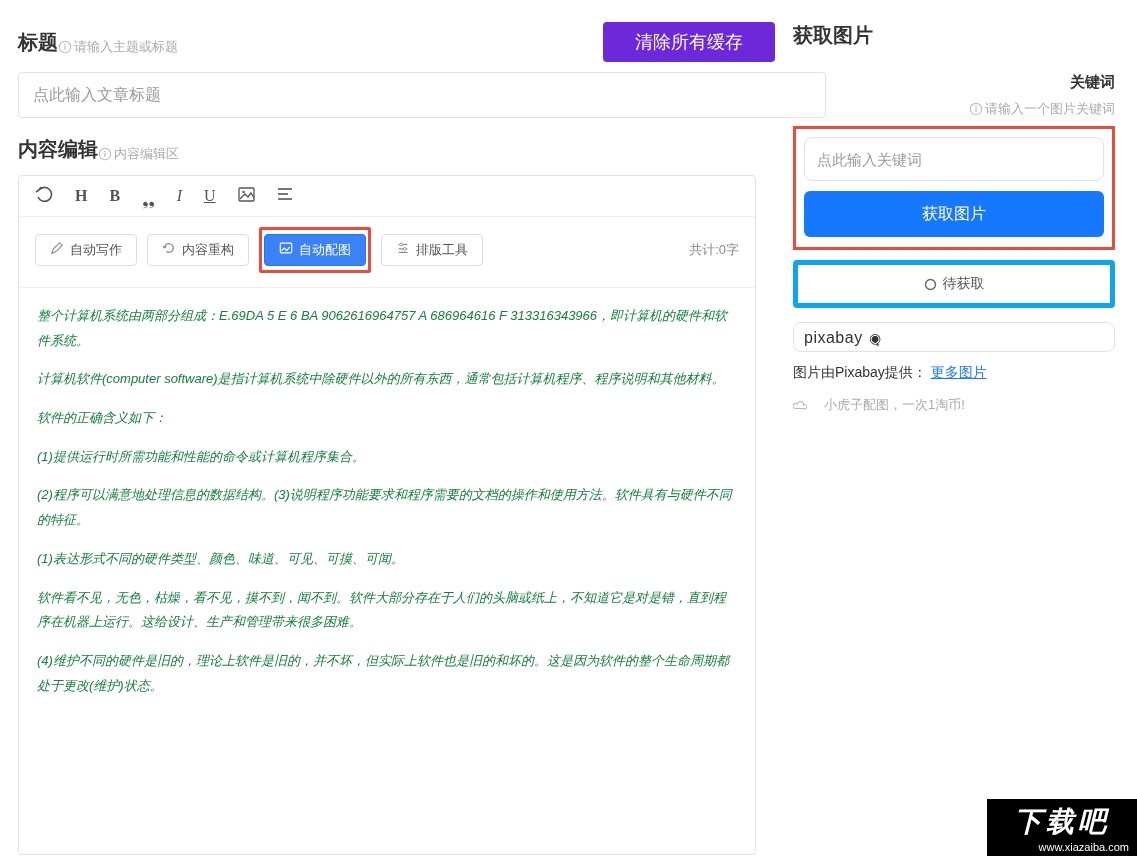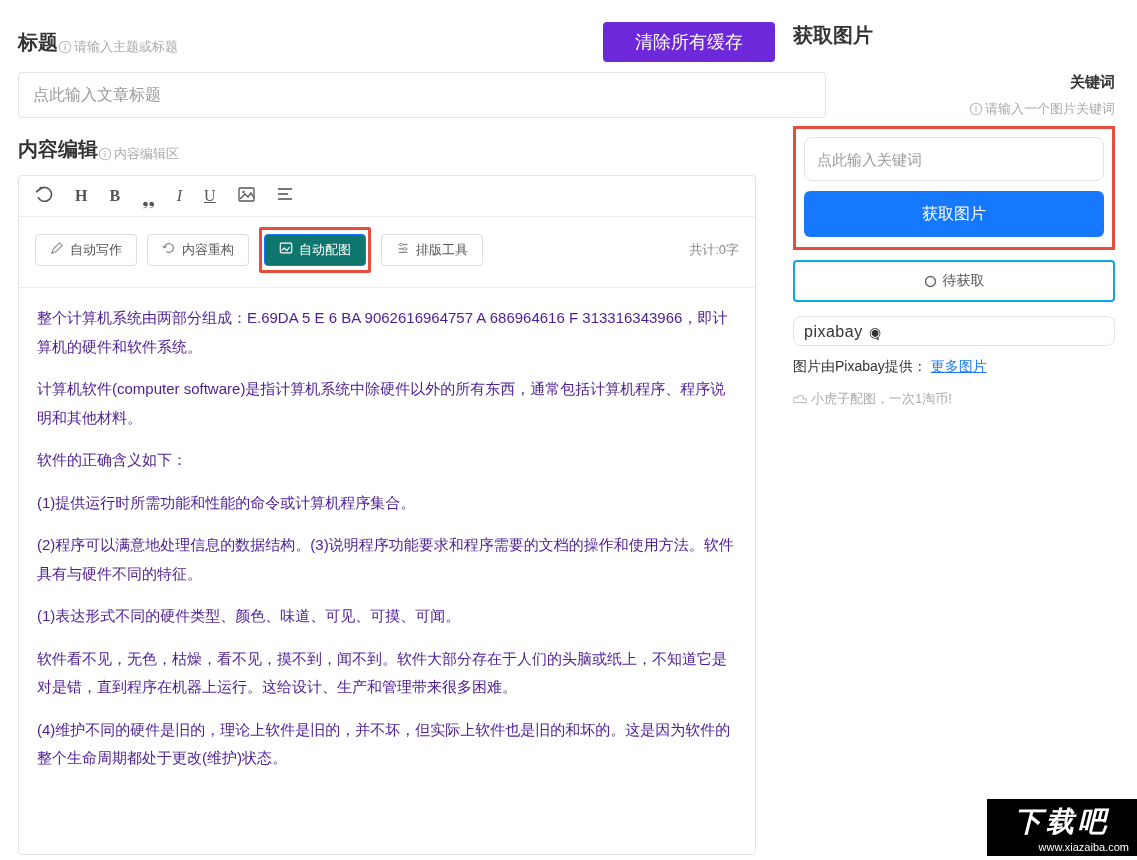--- a/index.html
+++ b/index.html
@@ -37,52 +37,52 @@
 .bicon { font-weight: bold; font-family: Arial; }
 .quoteicon { font-size: 22px; line-height: 8px; position: relative; top: 4px; }
 
 .toolbar2 { display: flex; align-items: center; justify-content: space-between; padding: 10px 16px 14px 16px; border-bottom: 1px solid #eee; }
 .tb2-left { display: flex; align-items: center; gap: 10px; }
 .pillbtn {
   display: inline-flex; gap: 6px;
   border: 1px solid #ddd; border-radius: 4px; padding: 6px 14px;
   font-size: 13px; color: #555; cursor: pointer; background: #fff;
 }
-.pillbtn.active { background: #0f766e; color: #fff; border-color: #1677ff; }
+.pillbtn.active { background: #3b82f6; color: #fff; border-color: #1677ff; }
 .hl-red { border: 3px solid #e74c3c; border-radius: 2px; padding: 4px 2px; }
 .count { font-size: 13px; color: #888; }
 
-.editor-content { padding: 16px 18px; font-size: 15px; line-height: 1.9; color: #4c1d95; overflow: hidden; }
+.editor-content { padding: 16px 18px; font-size: 13px; line-height: 1.9; color: #15803d; overflow: hidden; font-style: italic; }
 .editor-content p { margin-bottom: 14px; }
 
 .side-title { font-size: 20px; font-weight: 600; color: #333; margin-bottom: 24px; }
 .side-label { display: flex; align-items: flex-end; gap: 8px; margin-bottom: 8px; flex-direction: column; }
 .side-label .lbl { font-size: 15px; font-weight: 600; color: #333; }
 .side-hl { border: 3px solid #e74c3c; padding: 8px 8px 10px 8px; margin-bottom: 10px; }
 .kw-input {
   width: 100%; height: 44px; border: 1px solid #e3e3e3; border-radius: 8px;
   padding: 0 12px; font-size: 15px; outline: none; margin-bottom: 10px;
 }
 .kw-input::placeholder { color: #9a9a9a; }
 .big-btn { width: 100%; height: 46px; background: #1677ff; color: #fff; border: none; border-radius: 6px; font-size: 16px; cursor: pointer; }
 
 .pending-row {
-  border: 2px solid #0ea5e9; border-radius: 4px; padding: 10px;
+  border: 5px solid #0ea5e9; border-radius: 4px; padding: 10px;
   display: flex; align-items: center; justify-content: center; gap: 6px;
   font-size: 14px; color: #555; margin-bottom: 14px;
 }
 .pixabay-logo {
   display: inline-block; border: 1px solid #e3e3e3; border-radius: 8px;
   padding: 6px 10px 4px 10px; margin-bottom: 12px;
   font-family: Arial, sans-serif; font-size: 16px; letter-spacing: 0.5px; color: #333;
 }
 .pixabay-logo .cam { font-size: 14px; margin-left: 2px; }
 .provide-row { font-size: 14px; color: #333; margin-bottom: 14px; }
 .provide-row a { color: #1677ff; text-decoration: underline; cursor: pointer; }
-.footer-hint { font-size: 13px; color: #aaa; display: flex; align-items: center; gap: 4px; }
+.footer-hint { font-size: 13px; color: #aaa; display: flex; align-items: center; gap: 17px; }
 
 .watermark {
   position: absolute; right: 0; bottom: 4px; width: 150px; text-align: center;
 }
 .wm-top { background: #000; color: #fff; font-size: 28px; font-weight: 700; font-style: italic; letter-spacing: 4px; padding: 4px 8px 0 8px; }
 .wm-bot { background: #000; color: #fff; font-size: 11px; padding: 0 8px 3px 0; text-align: right; }
 
 svg.icon { width: 14px; height: 14px; }
 </style>
 </head>

